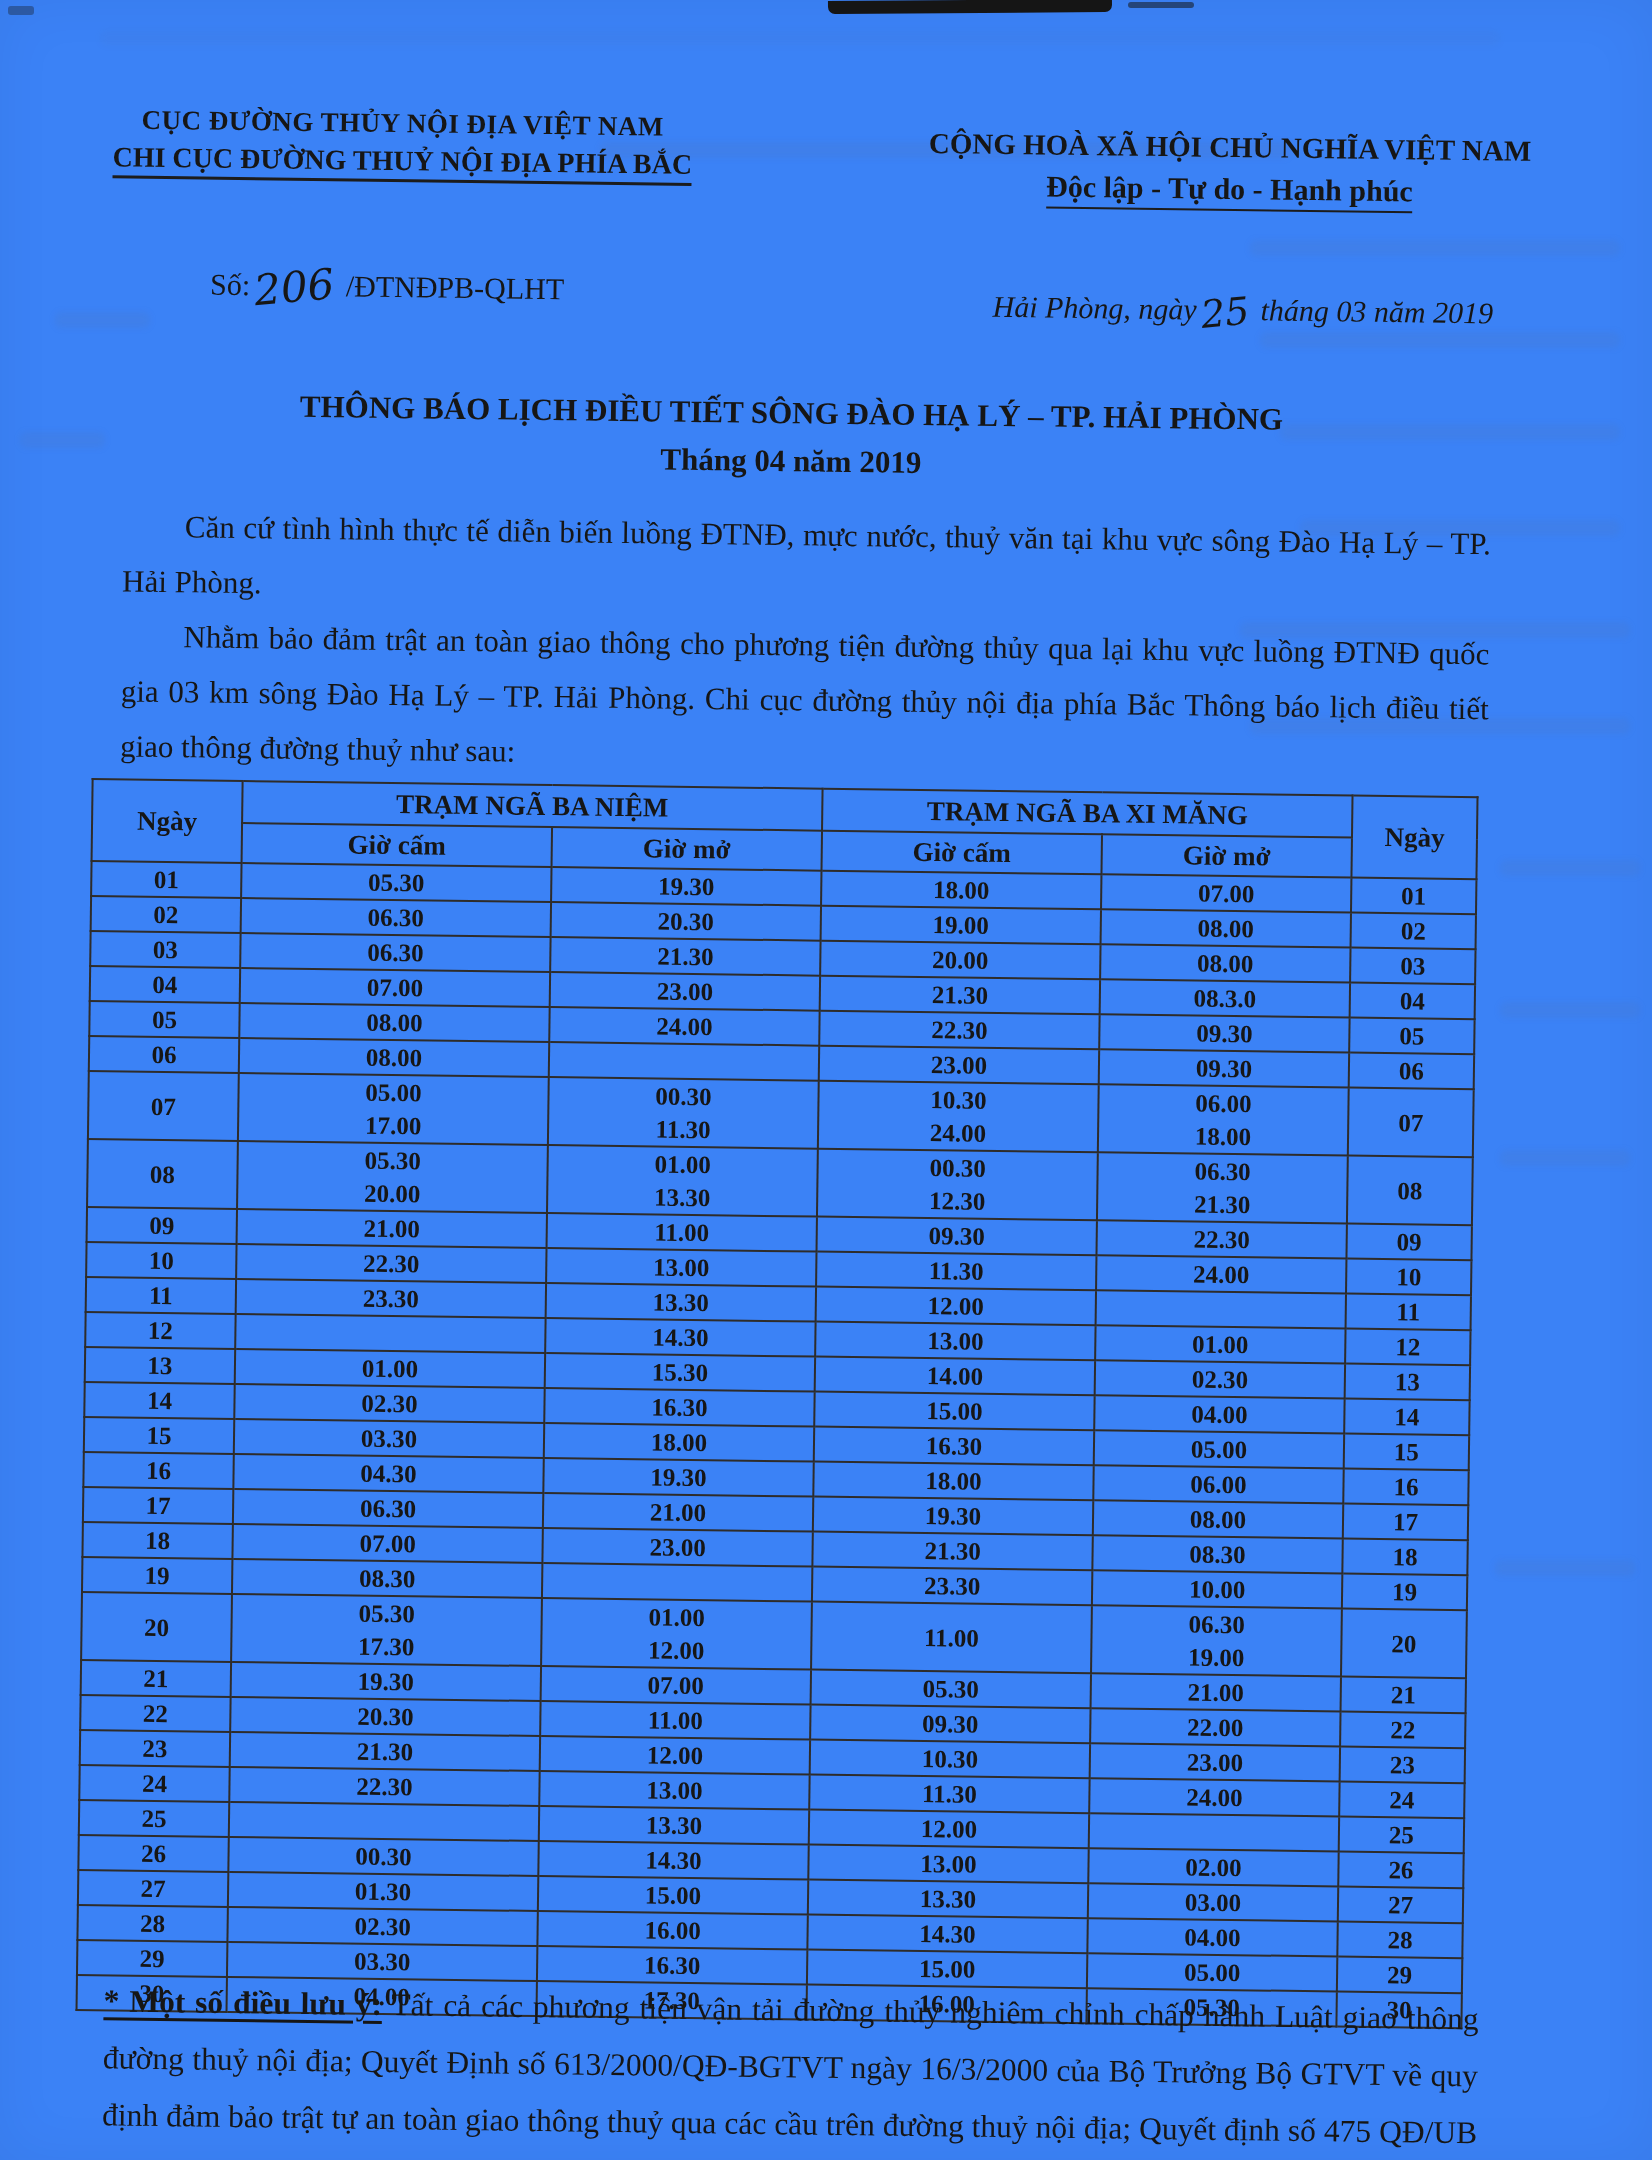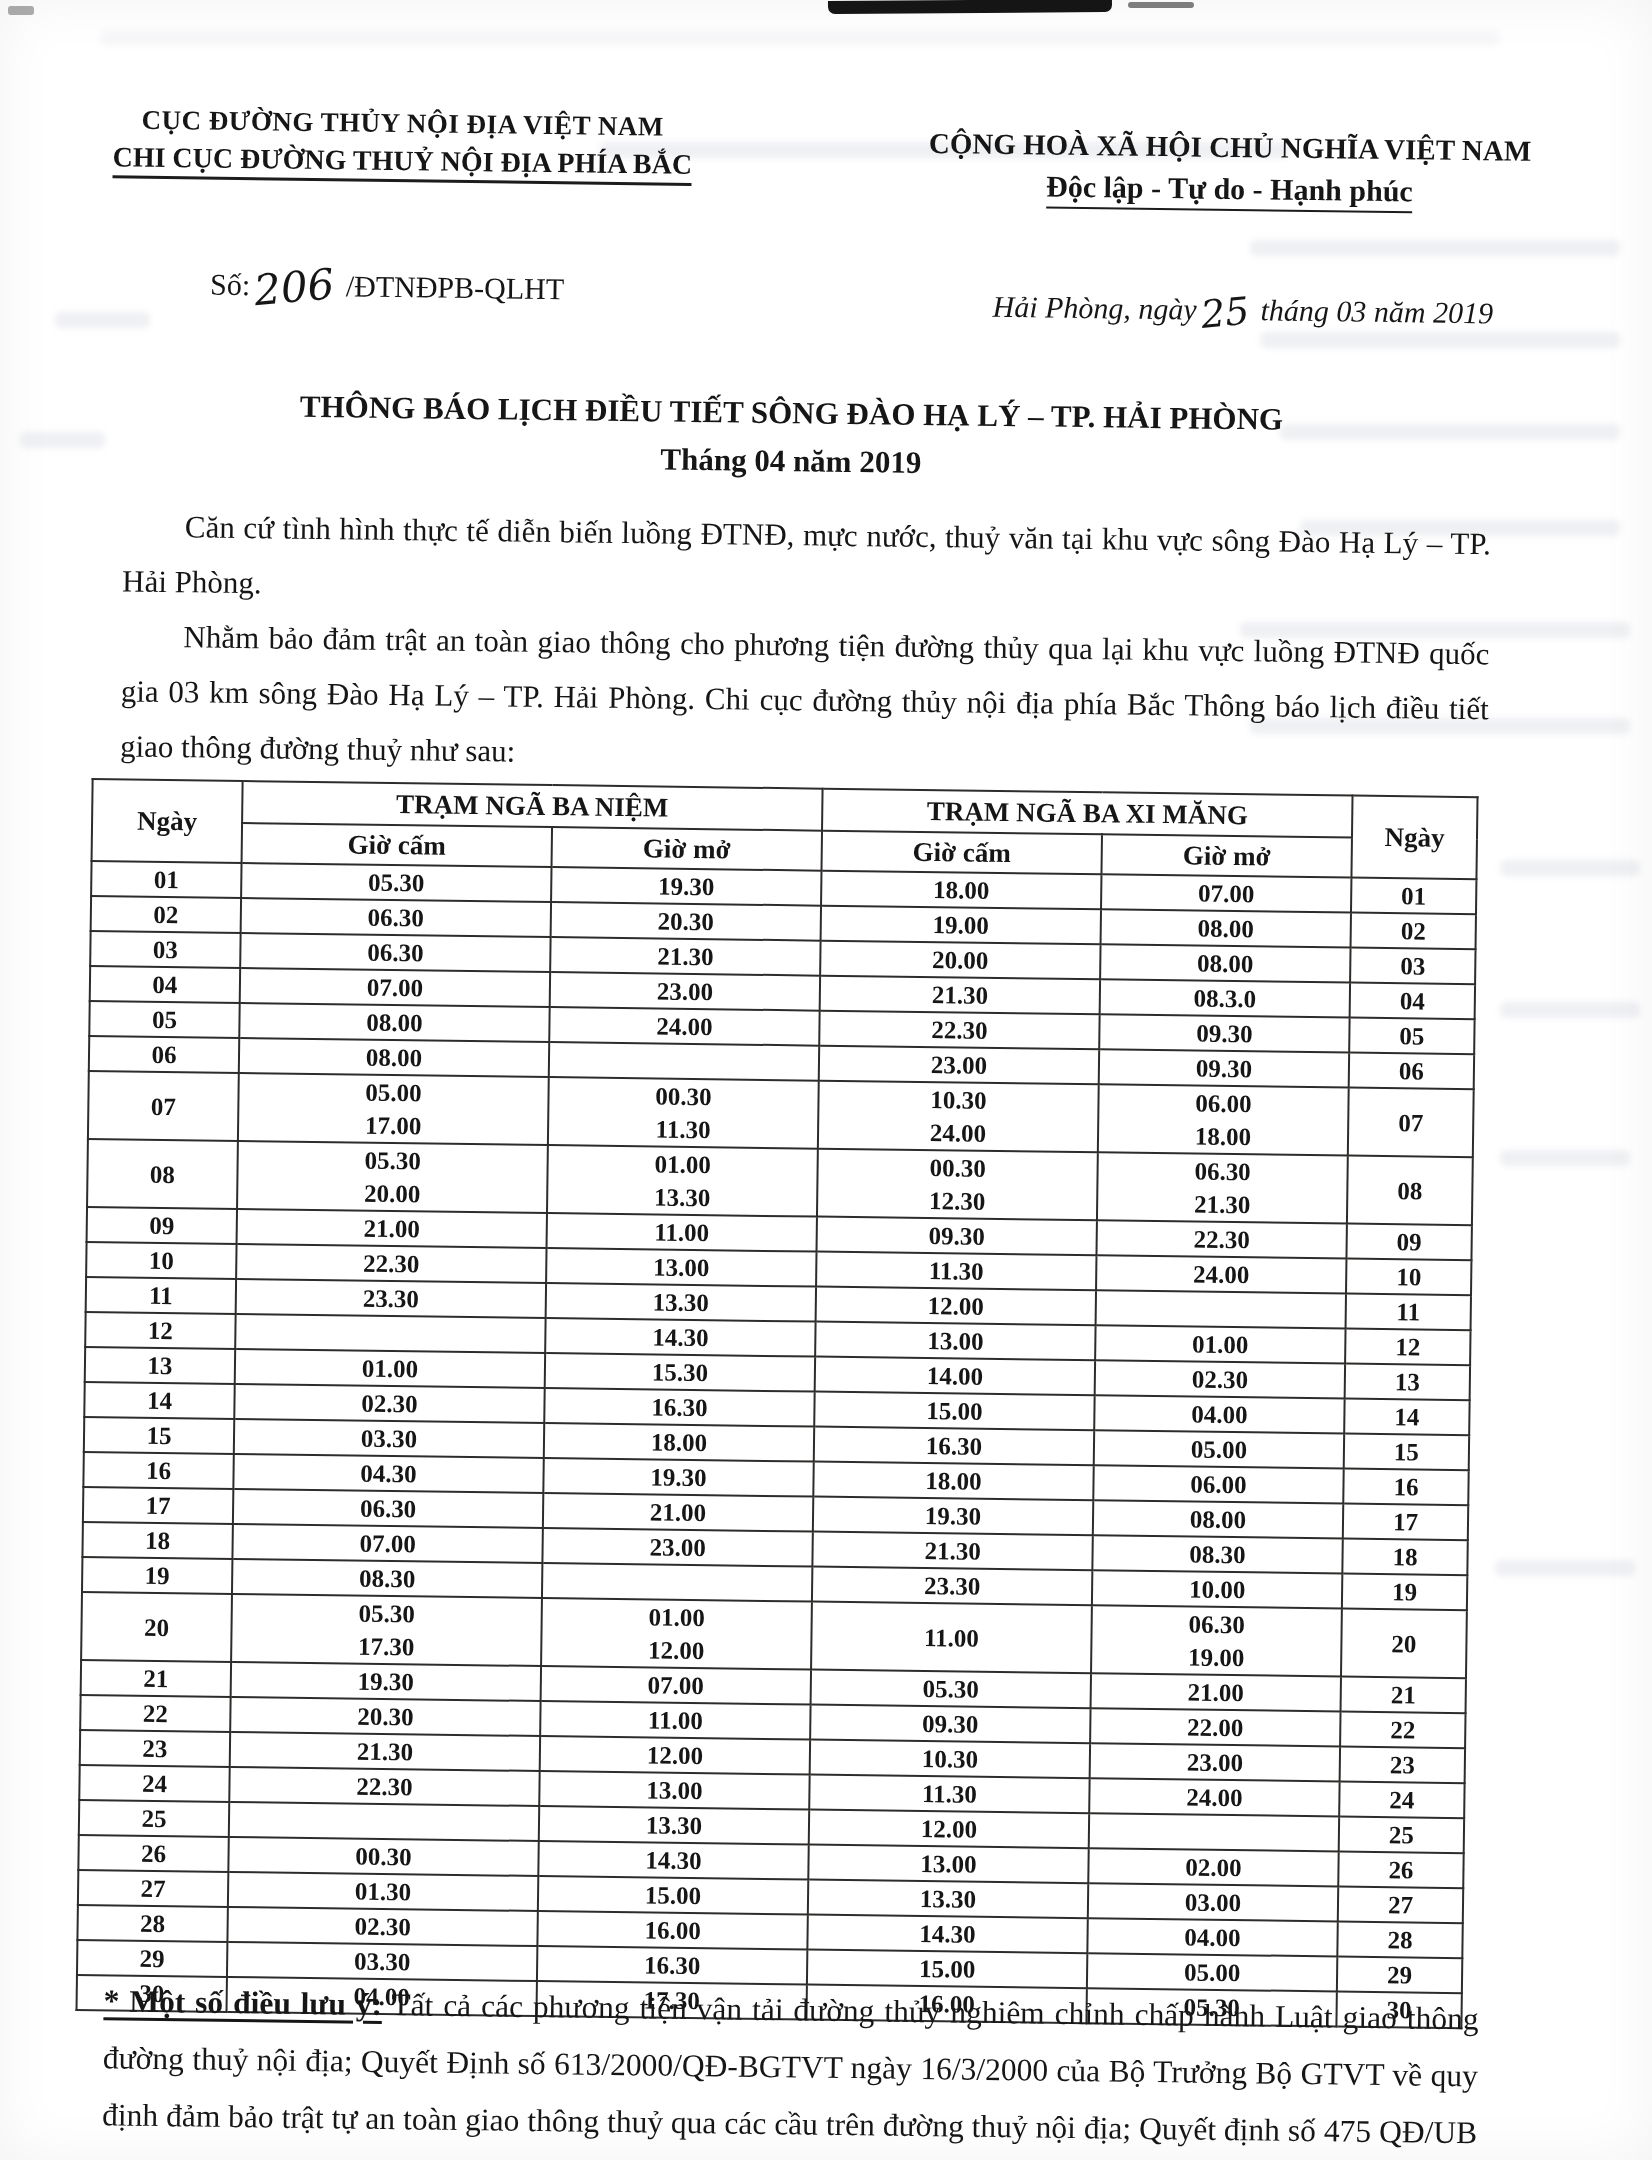--- a/index.html
+++ b/index.html
@@ -6,21 +6,21 @@
   body {
     width:1652px; height:2160px;
     background:#eeeeec;
     font-family:"Liberation Serif", serif;
     color:#161616;
     overflow:hidden;
     position:relative;
   }
   .page {
     position:absolute; inset:0;
-    background:#ffffff;
+    background:#3b82f6;
     box-shadow: inset 0 0 60px rgba(0,0,0,0.05);
     overflow:hidden;
   }
   .bleed-layer { position:absolute; inset:0; z-index:0; }
   .bleed-bar {
     position:absolute; height:16px;
     background:rgba(99,110,134,0.10);
     filter:blur(3px); border-radius:6px;
   }
   .artifact { position:absolute; background:#151515; }

